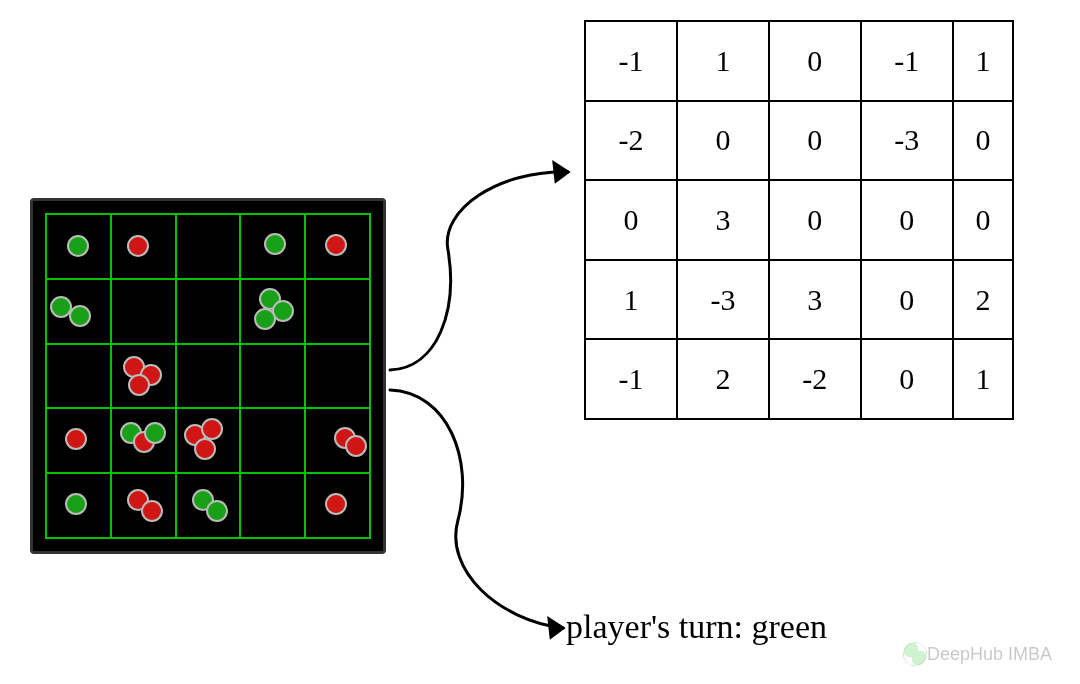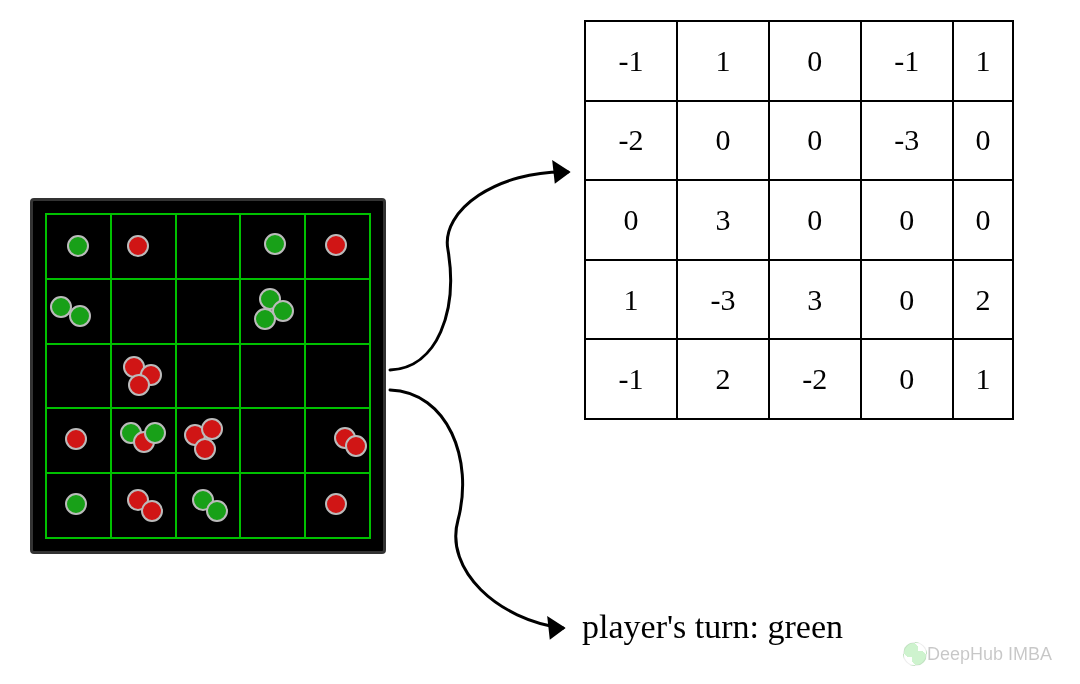--- a/index.html
+++ b/index.html
@@ -17,21 +17,21 @@
   
   .grid-wrap{position:absolute;left:584px;top:20px;width:430px;height:400px;}
   .grid-wrap table{width:100%;height:100%;border-collapse:collapse;}
   .grid-wrap td{border:2px solid #000;text-align:center;vertical-align:middle;font-size:30px;font-family:'Comic Sans MS','Segoe Script',cursive;}
 
   
   .arrow{position:absolute;stroke:#000;fill:none;stroke-width:3;stroke-linecap:round;}
   .arrowhead{fill:#000;stroke:#000;}
 
   
-  .turn-label{position:absolute;left:582px;top:608px;font-size:34px;font-family:'Comic Sans MS','Segoe Script',cursive;}
+  .turn-label{position:absolute;left:566px;top:608px;font-size:34px;font-family:'Comic Sans MS','Segoe Script',cursive;}
 
   
   .watermark{position:absolute;right:28px;bottom:18px;font-size:18px;color:rgba(0,0,0,0.22);font-family:sans-serif;display:flex;align-items:center;gap:0;}
   .wm-logo{width:22px;height:22px;border-radius:50%;background:radial-gradient(circle at 30% 30%, #9ee89e 0 35%, transparent 36%), radial-gradient(circle at 70% 70%, #9ee89e 0 35%, transparent 36%);border:1px solid rgba(0,0,0,0.15);opacity:.5;}
 </style>
 </head>
 <body>
 
 <div class="stage">
 

